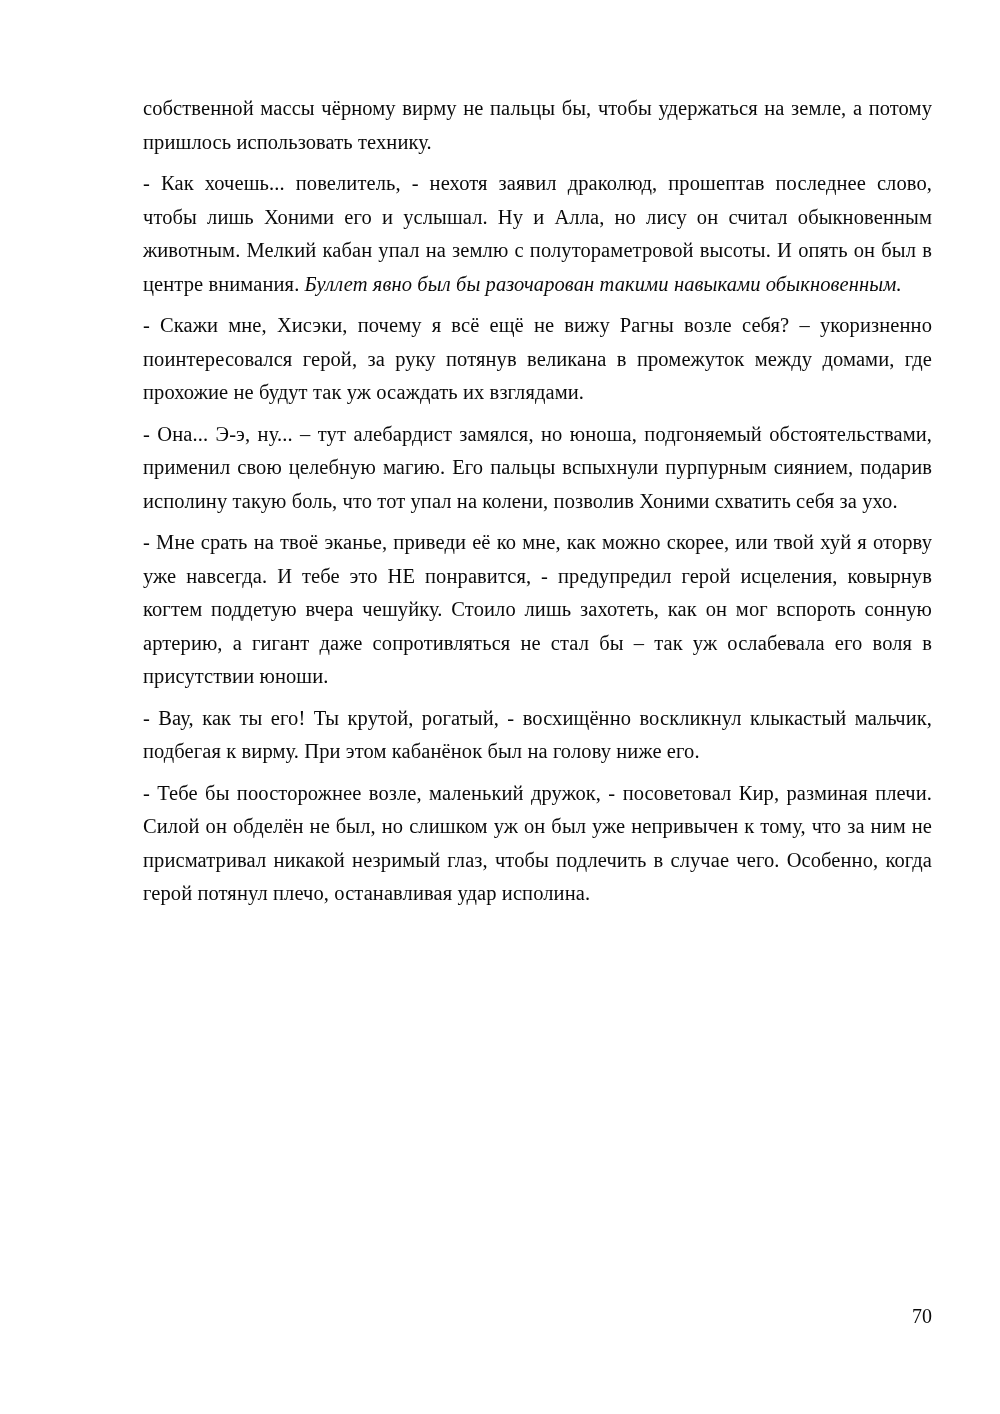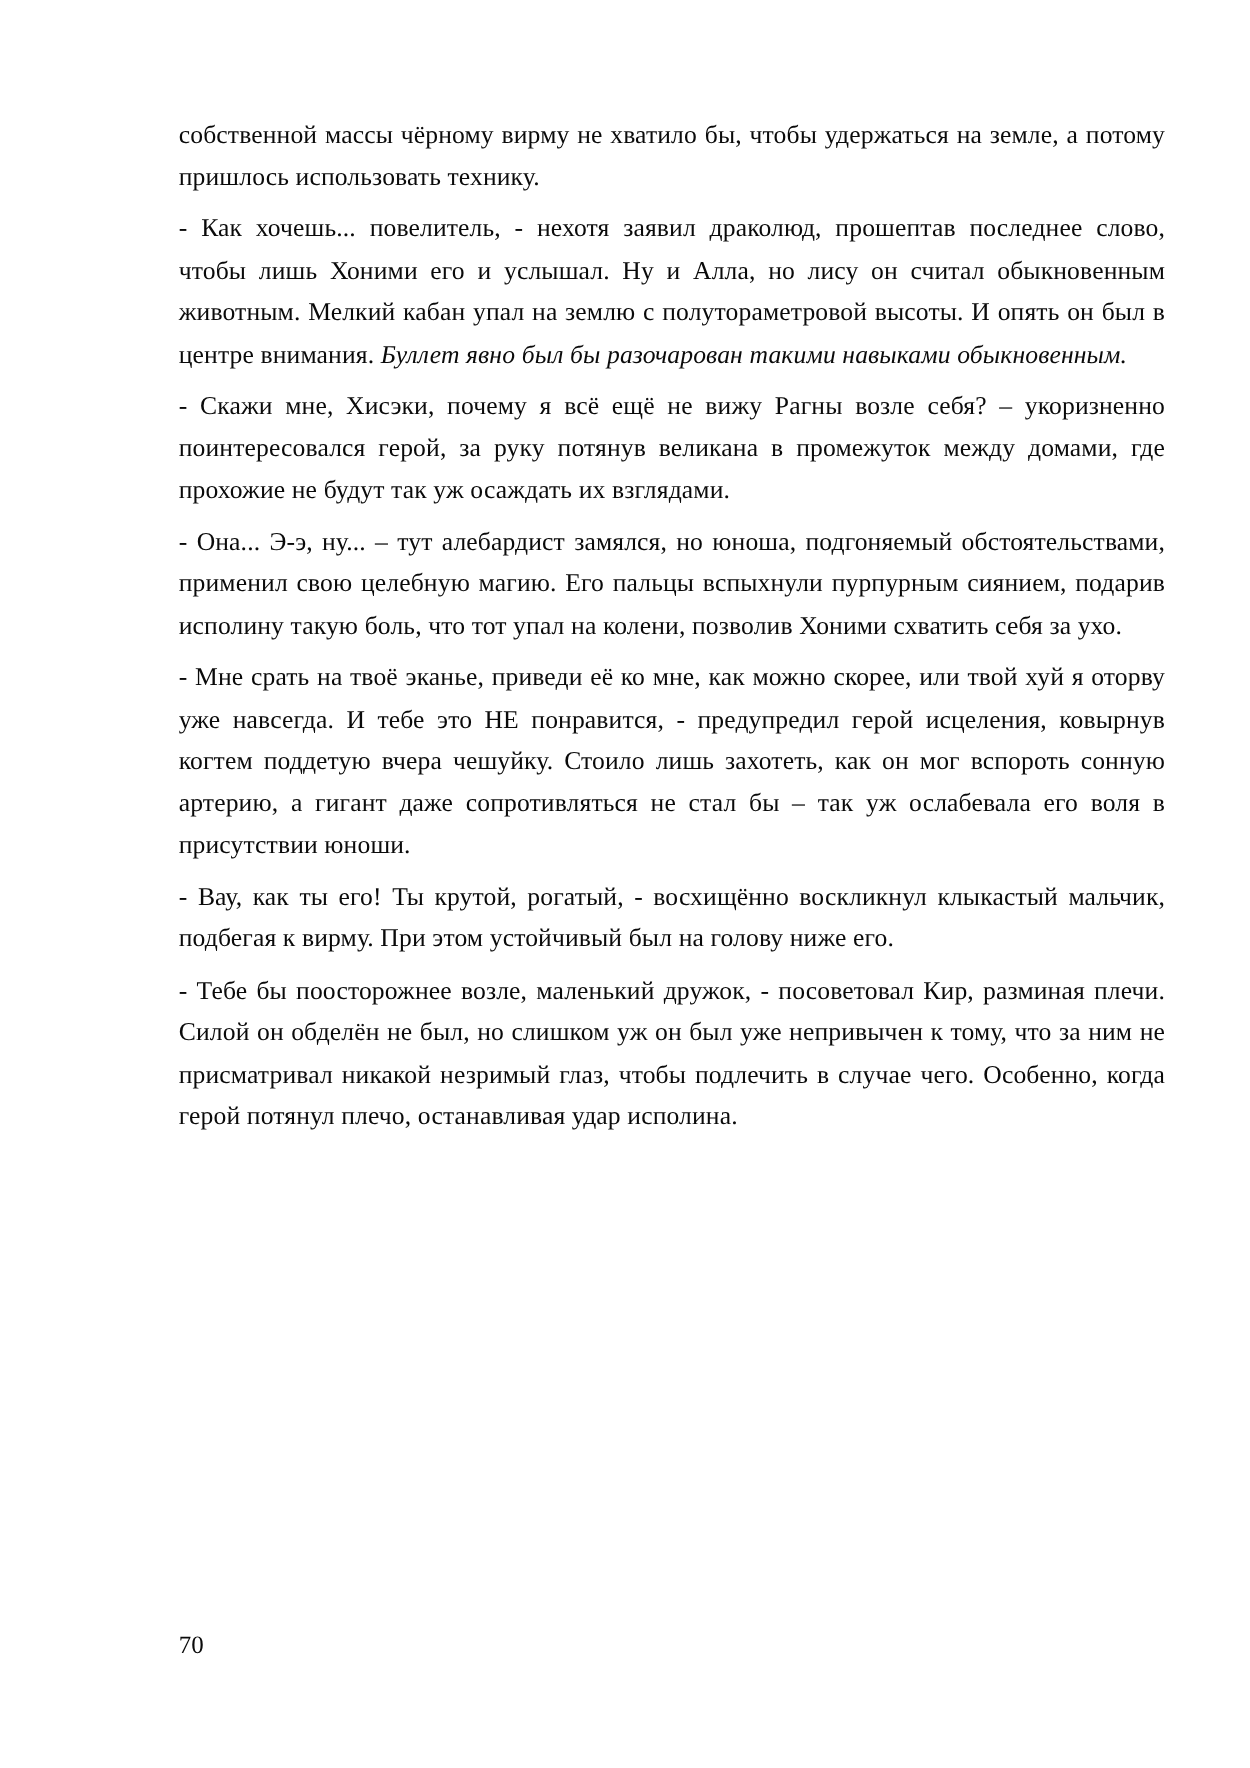--- a/index.html
+++ b/index.html
@@ -31,32 +31,32 @@
     padding: 0;
   }
   .italic {
     font-style: italic;
   }
   .page-footer {
     position: absolute;
     left: 143px;
     top: 1303px;
     width: 789px;
-    text-align: left;
+    text-align: right;
     font-size: 20px;
     line-height: 26px;
   }
 </style>
 </head>
 <body>
 
 <div class="page">
   <div class="text-block">
-    <p><span>собственной массы чёрному вирму не хватило бы, чтобы удержаться на земле, а потому пришлось использовать технику.</span></p>
+    <p><span>собственной массы чёрному вирму не пальцы бы, чтобы удержаться на земле, а потому пришлось использовать технику.</span></p>
     <p><span>- Как хочешь... повелитель, - нехотя заявил драколюд, прошептав последнее слово, чтобы лишь Хоними его и услышал. Ну и Алла, но лису он считал обыкновенным животным. Мелкий кабан упал на землю с полутораметровой высоты. И опять он был в центре внимания. </span><span class="italic">Буллет явно был бы разочарован такими навыками обыкновенным.</span></p>
     <p><span>- Скажи мне, Хисэки, почему я всё ещё не вижу Рагны возле себя? – укоризненно поинтересовался герой, за руку потянув великана в промежуток между домами, где прохожие не будут так уж осаждать их взглядами.</span></p>
     <p><span>- Она... Э-э, ну... – тут алебардист замялся, но юноша, подгоняемый обстоятельствами, применил свою целебную магию. Его пальцы вспыхнули пурпурным сиянием, подарив исполину такую боль, что тот упал на колени, позволив Хоними схватить себя за ухо.</span></p>
     <p><span>- Мне срать на твоё эканье, приведи её ко мне, как можно скорее, или твой хуй я оторву уже навсегда. И тебе это НЕ понравится, - предупредил герой исцеления, ковырнув когтем поддетую вчера чешуйку. Стоило лишь захотеть, как он мог вспороть сонную артерию, а гигант даже сопротивляться не стал бы – так уж ослабевала его воля в присутствии юноши.</span></p>
-    <p><span>- Вау, как ты его! Ты крутой, рогатый, - восхищённо воскликнул клыкастый мальчик, подбегая к вирму. При этом устойчивый был на голову ниже его.</span></p>
+    <p><span>- Вау, как ты его! Ты крутой, рогатый, - восхищённо воскликнул клыкастый мальчик, подбегая к вирму. При этом кабанёнок был на голову ниже его.</span></p>
     <p><span>- Тебе бы поосторожнее возле, маленький дружок, - посоветовал Кир, разминая плечи. Силой он обделён не был, но слишком уж он был уже непривычен к тому, что за ним не присматривал никакой незримый глаз, чтобы подлечить в случае чего. Особенно, когда герой потянул плечо, останавливая удар исполина.</span></p>
   </div>
   <div class="page-footer">70</div>
 </div>
 
 </body></html>

